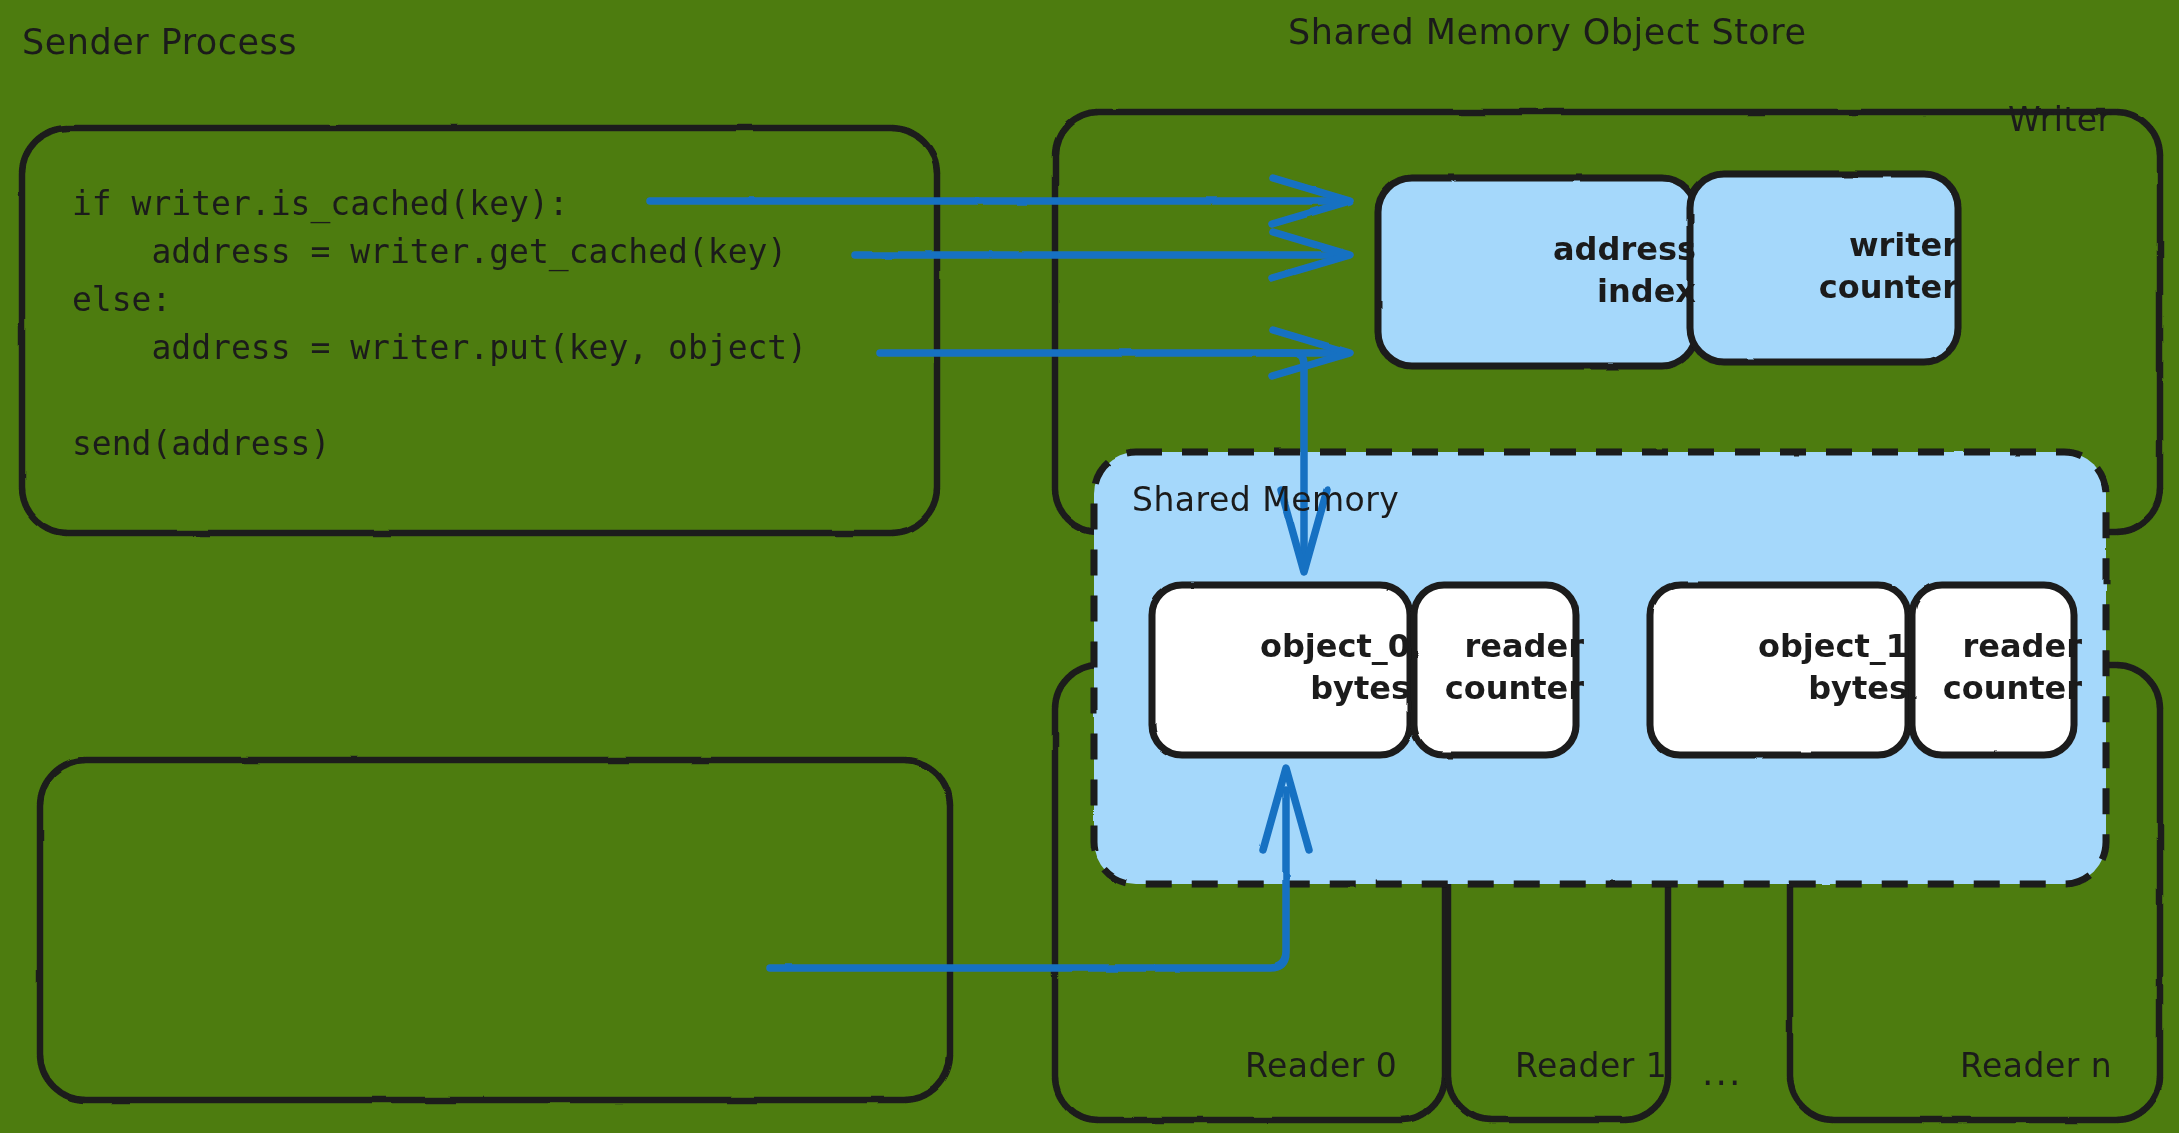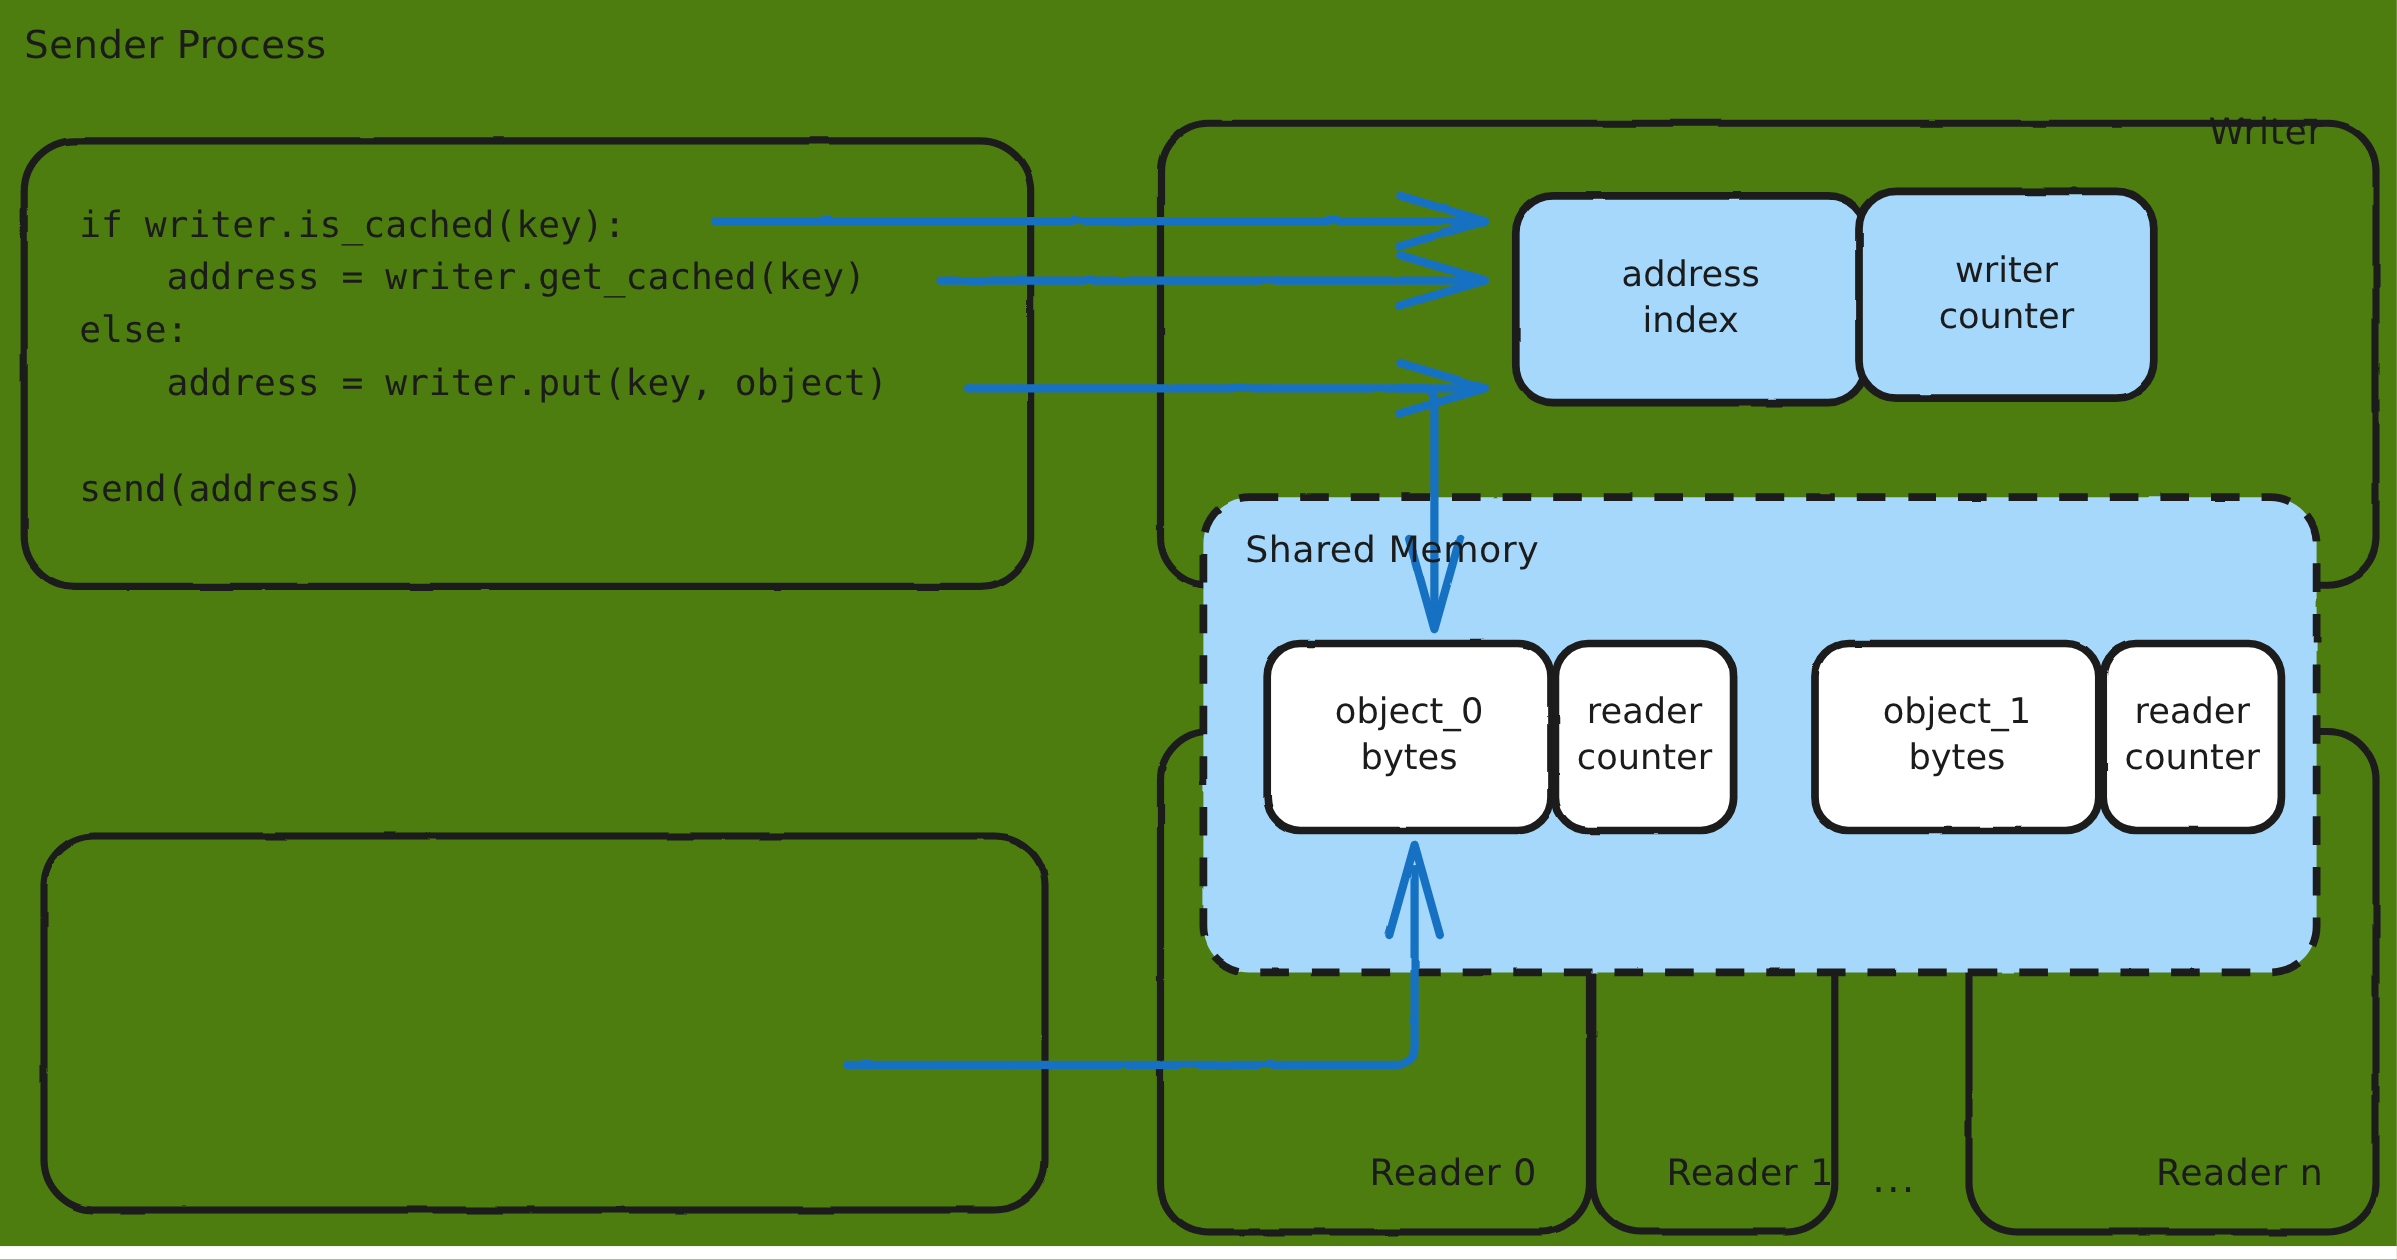--- a/index.html
+++ b/index.html
@@ -45,22 +45,23 @@
     line-height: 48px;
     color: #1b1b1b;
     white-space: pre;
   }
   .cell-text {
     position: absolute;
     font-family: "DejaVu Sans", sans-serif;
     font-size: 32px;
     line-height: 42px;
     color: #1b1b1b;
-    text-align: center;
+    text-align: right;
     white-space: pre-line;
+    font-weight: bold;
   }
   .ellipsis-dots {
     position: absolute;
     font-family: "DejaVu Sans", sans-serif;
     font-size: 36px;
     color: #1b1b1b;
     letter-spacing: 2px;
   }
 </style>
 </head>
@@ -160,20 +161,21 @@
 
   <div class="code-block" style="left:72px; top:180px;">if writer.is_cached(key):
     address = writer.get_cached(key)
 else:
     address = writer.put(key, object)
 
 send(address)</div>
 
 
 
+  <div class="hand-label section-title" style="left:1288px; top:12px;">Shared Memory Object Store</div>
 
   <div class="hand-label box-caption" style="left:2008px; top:100px;">Writer</div>
 
   <div class="cell-text" style="left:1378px; top:228px; width:318px;">address
 index</div>
 
   <div class="cell-text" style="left:1690px; top:224px; width:268px;">writer
 counter</div>
 
   <div class="hand-label box-caption" style="left:1132px; top:480px;">Shared Memory</div>

